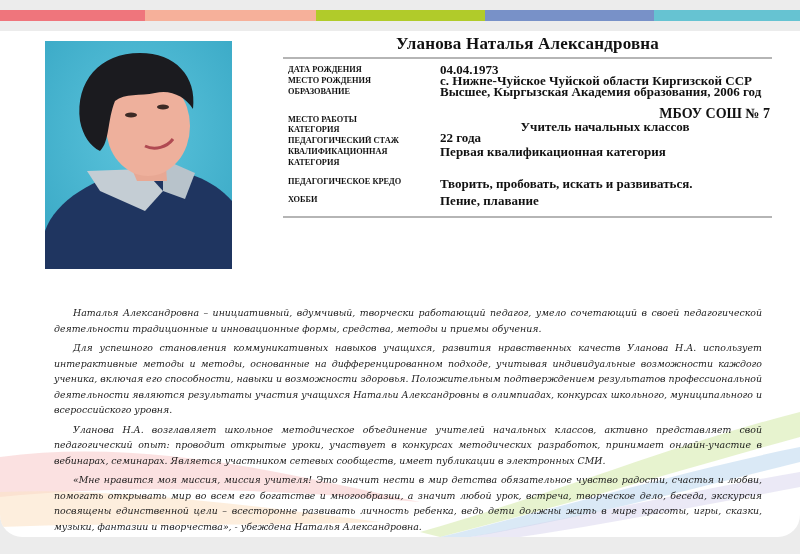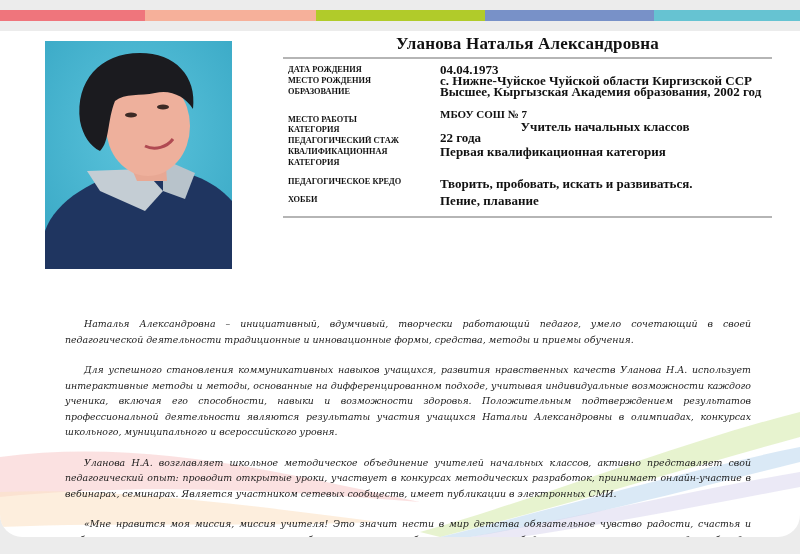--- a/index.html
+++ b/index.html
@@ -32,21 +32,21 @@
       position: absolute; left: 288px; font-size: 8.3px; font-weight: bold; line-height: 10.5px;
     }
     .info .lbl { position: absolute; left: 0; width: 150px; white-space: nowrap; }
     .info .val { position: absolute; left: 152px; width: 330px; white-space: nowrap; font-size: 13px; }
     .body-text {
       position: absolute; left: 50px; top: 270px; width: 716px;
       font-family: "DejaVu Serif", serif; font-style: italic;
       font-size: 9.4px; line-height: 15.5px; text-align: justify;
       color: #1a1a1a;
     }
-    .body-text p { margin: 15px; text-indent: 19px; font-style: italic; }
+    .body-text p { margin: 4px; text-indent: 19px; font-style: italic; }
   </style>
 </head>
 <body>
 
 <div class="color-bar">
   <div style="width:145px;background:#ef757c;"></div>
   <div style="width:171px;background:#f6b09a;"></div>
   <div style="width:169px;background:#b1cb2a;"></div>
   <div style="width:169px;background:#7891c8;"></div>
   <div style="width:146px;background:#66c3d2;"></div>
@@ -97,25 +97,25 @@
     <div style="position:absolute;top:0;">
       <span class="lbl">ДАТА РОЖДЕНИЯ</span>
       <span class="val">04.04.1973</span>
     </div>
     <div style="position:absolute;top:11px;">
       <span class="lbl">МЕСТО РОЖДЕНИЯ</span>
       <span class="val">с. Нижне-Чуйское  Чуйской области  Киргизской ССР</span>
     </div>
     <div style="position:absolute;top:22px;">
       <span class="lbl">ОБРАЗОВАНИЕ</span>
-      <span class="val">Высшее, Кыргызская Академия образования, 2002 год</span>
+      <span class="val">Высшее, Кыргызская Академия образования, 2006 год</span>
     </div>
     <div style="position:absolute;top:47px;">
       <span class="lbl" style="top:3px;">МЕСТО РАБОТЫ</span>
-      <span class="val" style="top:-3px;font-size:11px;">МБОУ  СОШ  №  7</span>
+      <span class="val" style="top:-3px;font-size:14px;text-align:right;">МБОУ  СОШ  №  7</span>
     </div>
     <div style="position:absolute;top:60px;">
       <span class="lbl">КАТЕГОРИЯ</span>
       <span class="val" style="top:-3px;text-align:center;">Учитель начальных классов</span>
     </div>
     <div style="position:absolute;top:71px;">
       <span class="lbl">ПЕДАГОГИЧЕСКИЙ  СТАЖ</span>
       <span class="val" style="top:-3px;">22 года</span>
     </div>
     <div style="position:absolute;top:82px;">

